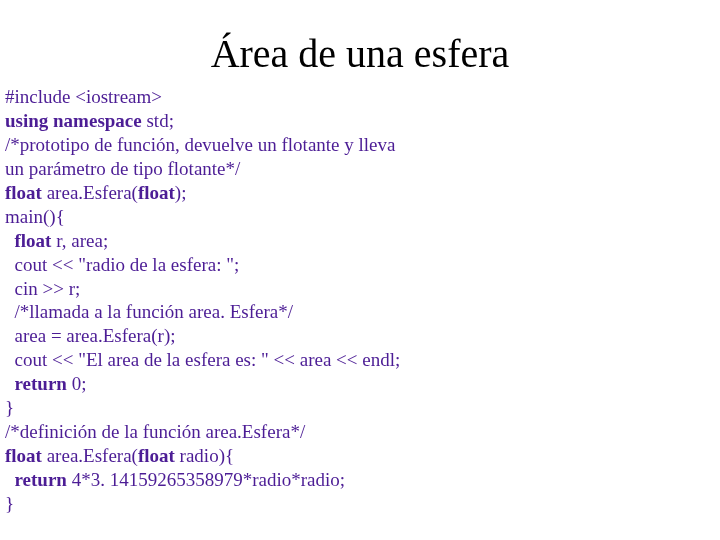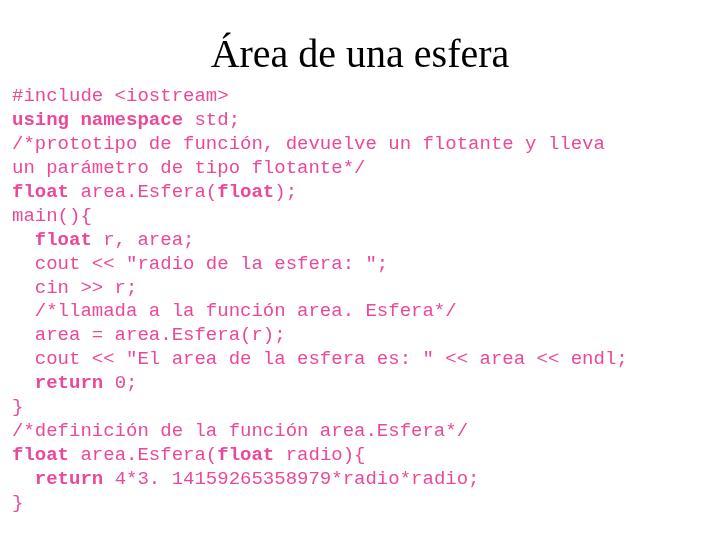--- a/index.html
+++ b/index.html
@@ -21,26 +21,26 @@
     font-family: "Times New Roman", Times, serif;
     font-size: 40px;
     text-align: center;
     color: #000;
     margin: 0;
     padding-top: 10px;
     padding-bottom: 8px;
     font-weight: normal;
   }
   .code {
-    font-family: Liberation Mono, monospace;
+    font-family: Liberation Serif, serif;
     font-size: 19px;
     line-height: 1.26;
-    color: #ec4899;
+    color: #4c1d95;
     white-space: pre;
-    padding-left: 12px;
+    padding-left: 5px;
     letter-spacing: 0px;
   }
   .b { font-weight: bold; }
 </style>
 </head>
 <body>
 
 <div class="slide">
   <h1 class="title">Área de una esfera</h1>
   <div class="code"><span>#include &lt;iostream&gt;</span>

